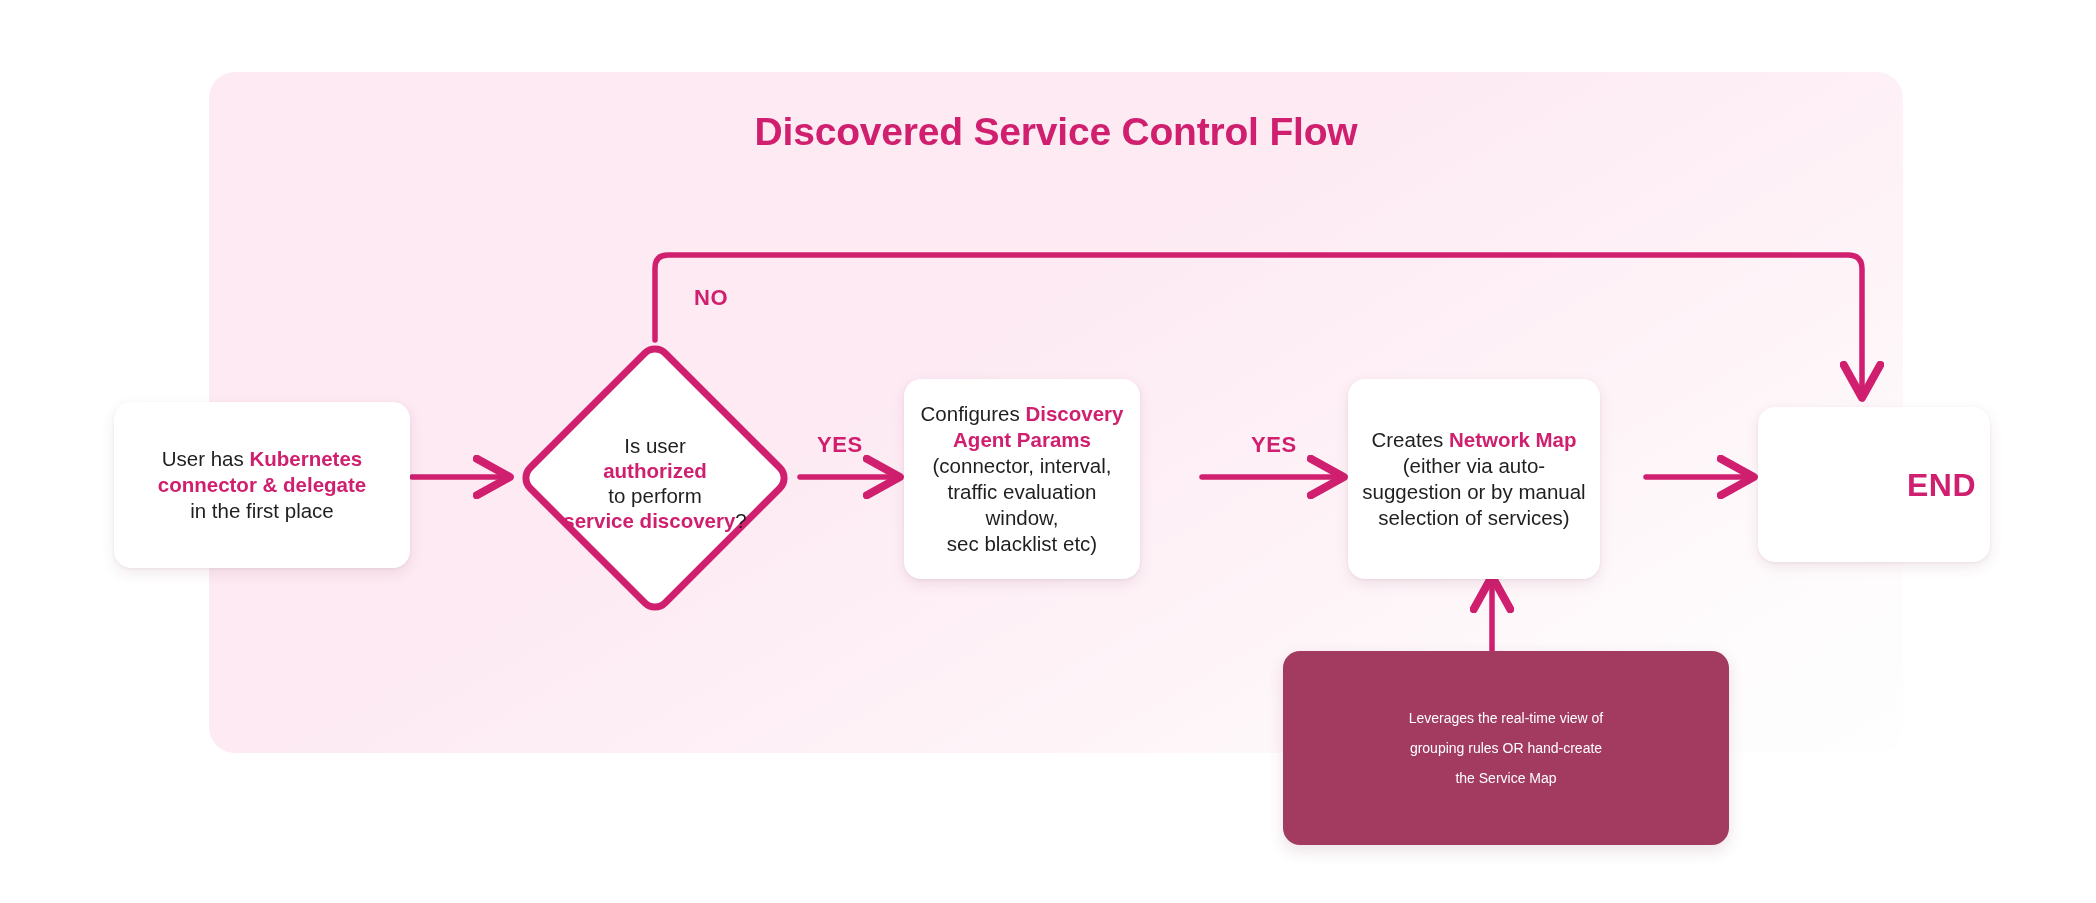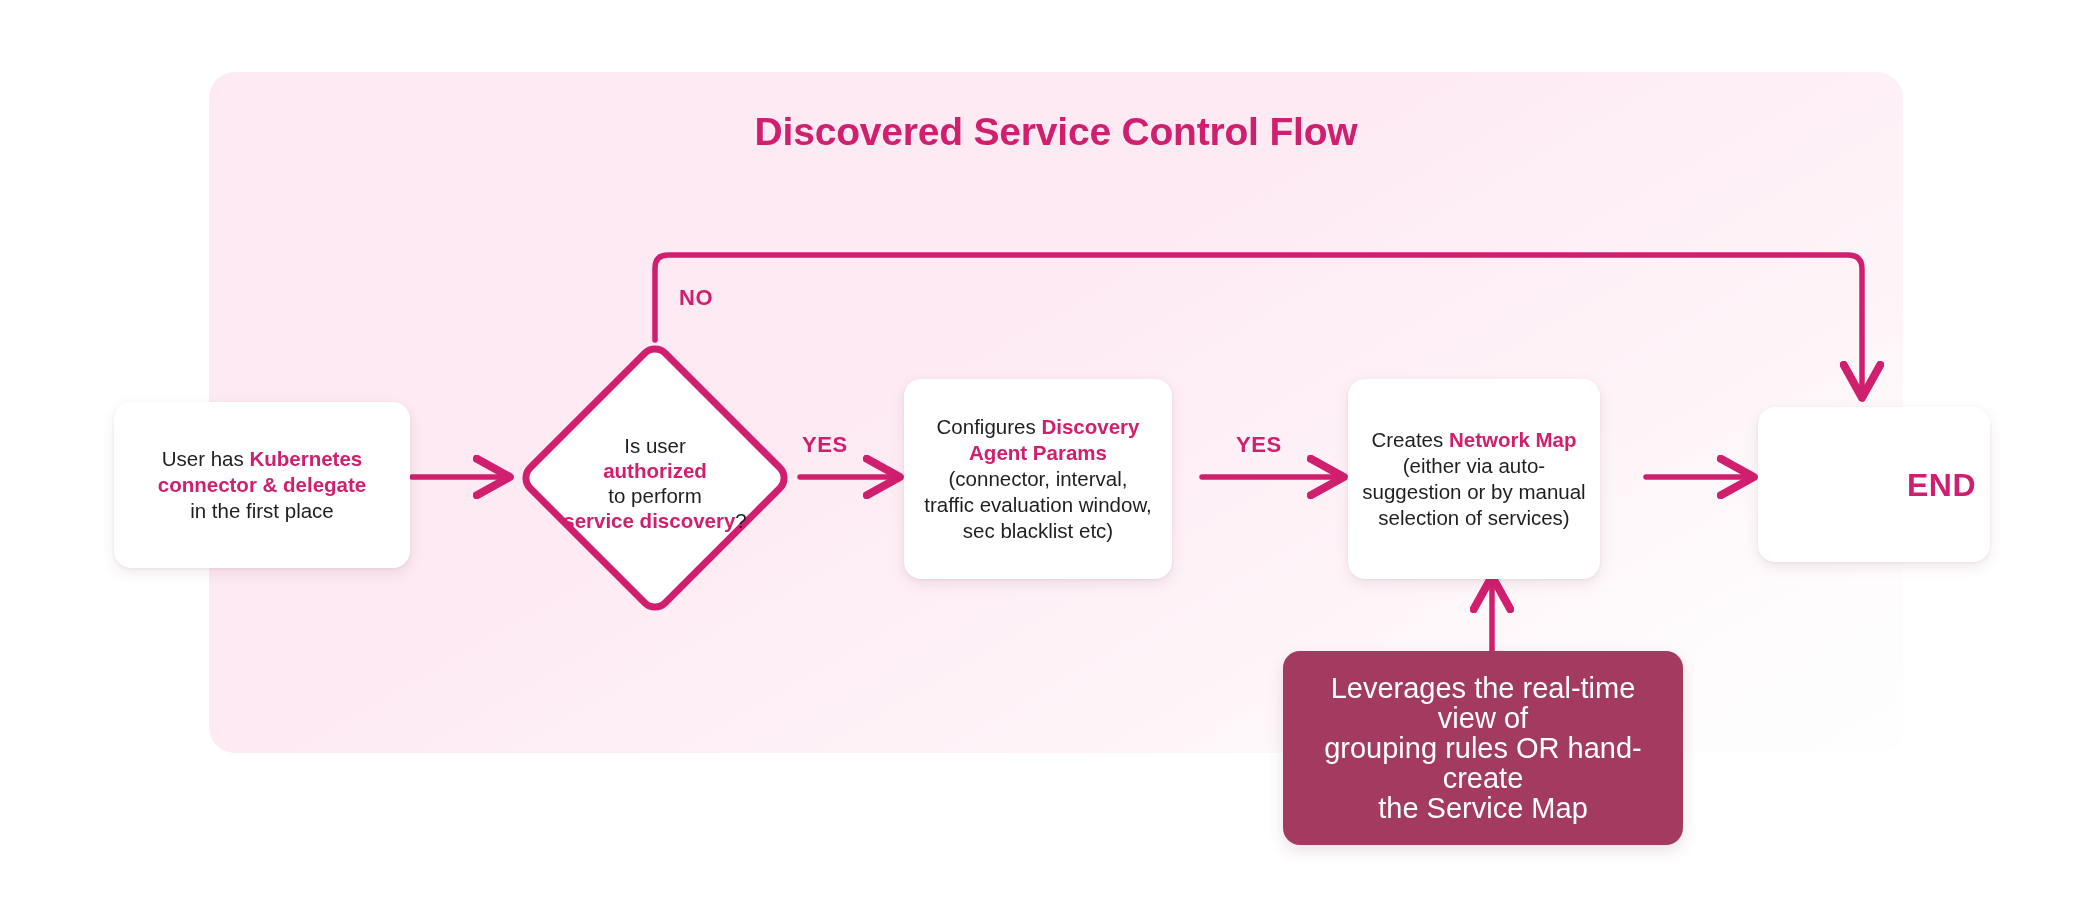--- a/index.html
+++ b/index.html
@@ -84,21 +84,21 @@
   }
 
   
   #node-start {
     left: 114px;  top: 402px;
     width: 296px; height: 166px;
   }
   
   #node-configure {
     left: 904px;  top: 379px;
-    width: 268px; height: 200px;
+    width: 236px; height: 200px;
   }
   
   #node-network-map {
     left: 1348px; top: 379px;
     width: 252px; height: 200px;
   }
   
   #node-end {
     left: 1758px; top: 407px;
     width: 232px; height: 155px; justify-content: flex-end;
@@ -106,25 +106,25 @@
   #node-end .end-label {
     font-size: 32px;
     font-weight: bold;
     color: #cf1f6e;
     letter-spacing: 0.5px;
   }
 
   
   #node-note {
     left: 1283px; top: 651px;
-    width: 400px;  height: 194px;
+    width: 446px;  height: 194px;
     background: #a33a5f;
     border-radius: 17px;
     color: #ffffff;
-    font-size: 29px;
+    font-size: 14px;
     line-height: 30px;
     padding: 10px 22px;
     box-shadow: 0 6px 16px rgba(120, 40, 80, 0.14);
   }
 
   
   #node-decision {
     left: 515px; top: 338px;
     width: 280px; height: 280px;
   }
@@ -153,20 +153,21 @@
   }
 
   
   .edge-label {
     position: absolute;
     font-size: 22px;
     font-weight: bold;
     color: #cf1f6e;
     letter-spacing: 0.6px;
     white-space: nowrap;
+    margin-left: 15px;
   }
   #label-no   { left: 679px;  top: 285px; }
   #label-yes-1{ left: 802px;  top: 432px; }
   #label-yes-2{ left: 1236px; top: 432px; }
 </style>
 </head>
 <body>
 
 <div id="canvas">
 

